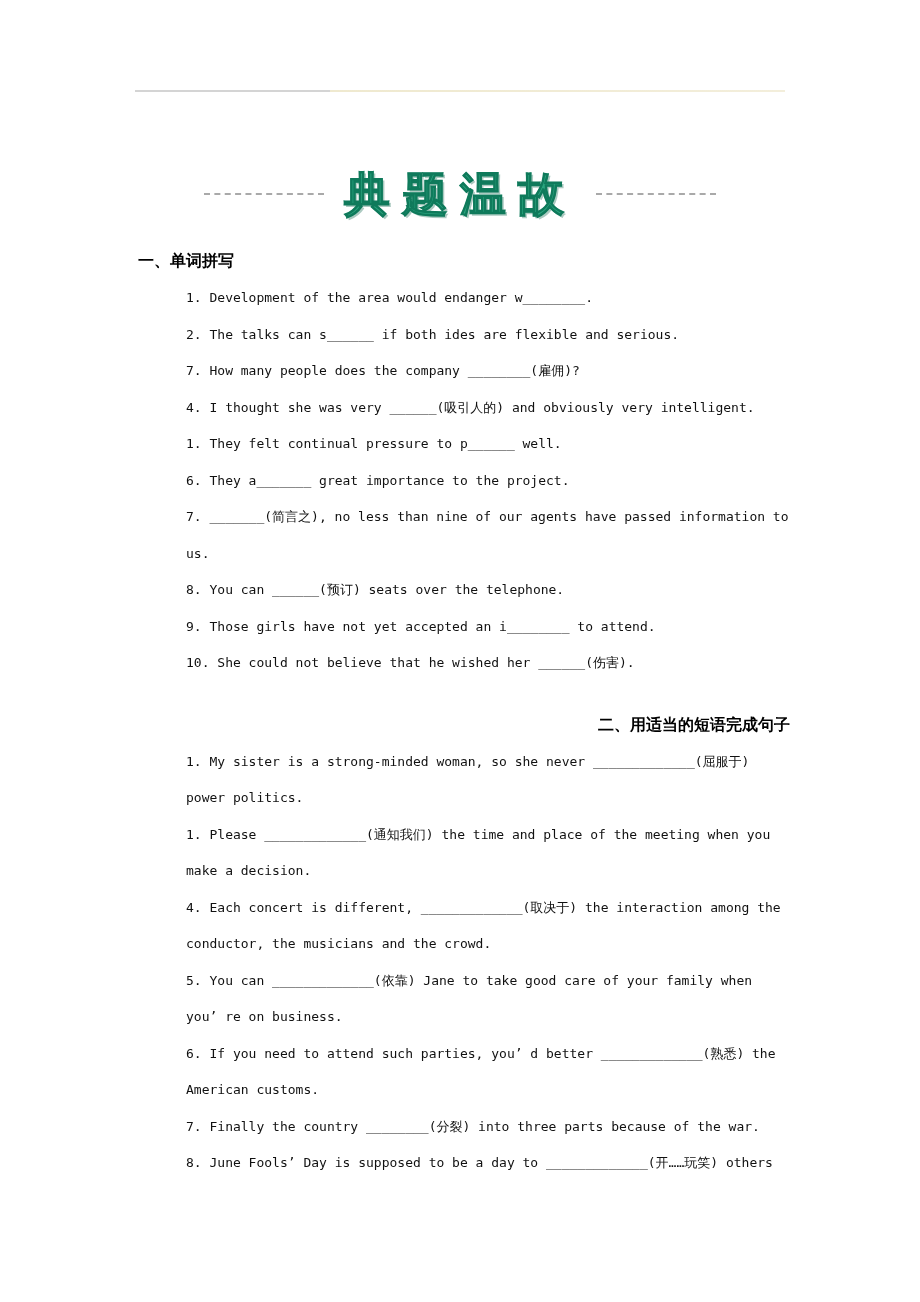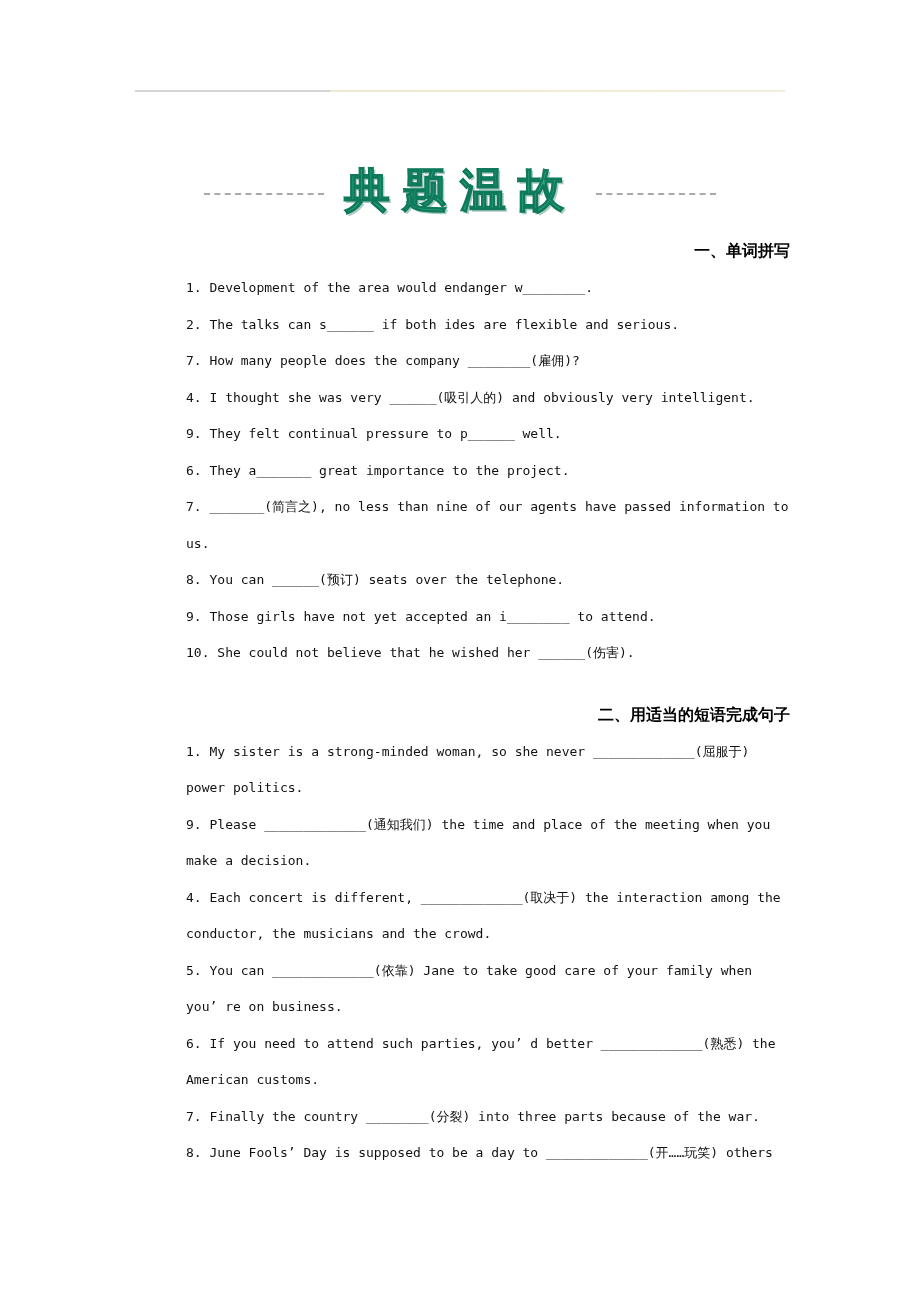--- a/index.html
+++ b/index.html
@@ -28,21 +28,21 @@
     justify-content: center;
     gap: 20px;
   }
   .dash {
     width: 120px;
     height: 0;
     border-top: 2px dashed #a9a9a9;
   }
   .page-title {
     margin: 0;
-    font-family: Liberation Mono, monospace;
+    font-family: Liberation Sans, sans-serif;
     font-weight: bold;
     font-size: 46px;
     line-height: 1.05;
     letter-spacing: 12px;
     color: #2ba57f;
     -webkit-text-stroke: 1px #0f7a5b;
     text-shadow: 2px 2px 0 rgba(16, 104, 78, 0.35);
     white-space: nowrap;
   }
   .content {
@@ -50,22 +50,21 @@
   }
   .section-heading {
     font-family: "Liberation Sans", "DejaVu Sans", sans-serif;
     font-weight: bold;
     font-size: 16px;
     color: #000;
     margin: 0;
     line-height: 22px;
   }
   .section-heading.first {
-    margin-top: 22px;
-    text-align: right;
+    margin-top: 32px;
   }
   .section-heading.second {
     margin-top: 32px;
     margin-bottom: 6px;
     text-align: right;
   }
   .items {
     margin-top: 8px;
     margin-left: 48px;
   }
@@ -91,32 +90,32 @@
   </div>
 
   <div class="content">
 
     <h2 class="section-heading first">一、单词拼写</h2>
     <div class="items">
       <p class="item">1. Development of the area would endanger w________.</p>
       <p class="item">2. The talks can s______ if both ides are flexible and serious.</p>
       <p class="item">7. How many people does the company ________(雇佣)?</p>
       <p class="item">4. I thought she was very ______(吸引人的) and obviously very intelligent.</p>
-      <p class="item">9. They felt continual pressure to p______ well.</p>
+      <p class="item">1. They felt continual pressure to p______ well.</p>
       <p class="item">6. They a_______ great importance to the project.</p>
       <p class="item">7. _______(简言之), no less than nine of our agents have passed information to us.</p>
       <p class="item">8. You can ______(预订) seats over the telephone.</p>
       <p class="item">9. Those girls have not yet accepted an i________ to attend.</p>
       <p class="item">10. She could not believe that he wished her ______(伤害).</p>
     </div>
 
     <h2 class="section-heading second">二、用适当的短语完成句子</h2>
     <div class="items">
       <p class="item">1. My sister is a strong-minded woman, so she never _____________(屈服于) power politics.</p>
-      <p class="item">9. Please _____________(通知我们) the time and place of the meeting when you make a decision.</p>
+      <p class="item">1. Please _____________(通知我们) the time and place of the meeting when you make a decision.</p>
       <p class="item">4. Each concert is different, _____________(取决于) the interaction among the conductor, the musicians and the crowd.</p>
       <p class="item">5. You can _____________(依靠) Jane to take good care of your family when you’ re on business.</p>
       <p class="item">6. If you need to attend such parties, you’ d better _____________(熟悉) the American customs.</p>
       <p class="item">7. Finally the country ________(分裂) into three parts because of the war.</p>
       <p class="item">8. June Fools’ Day is supposed to be a day to _____________(开……玩笑) others</p>
     </div>
 
   </div>
 </div>
 

